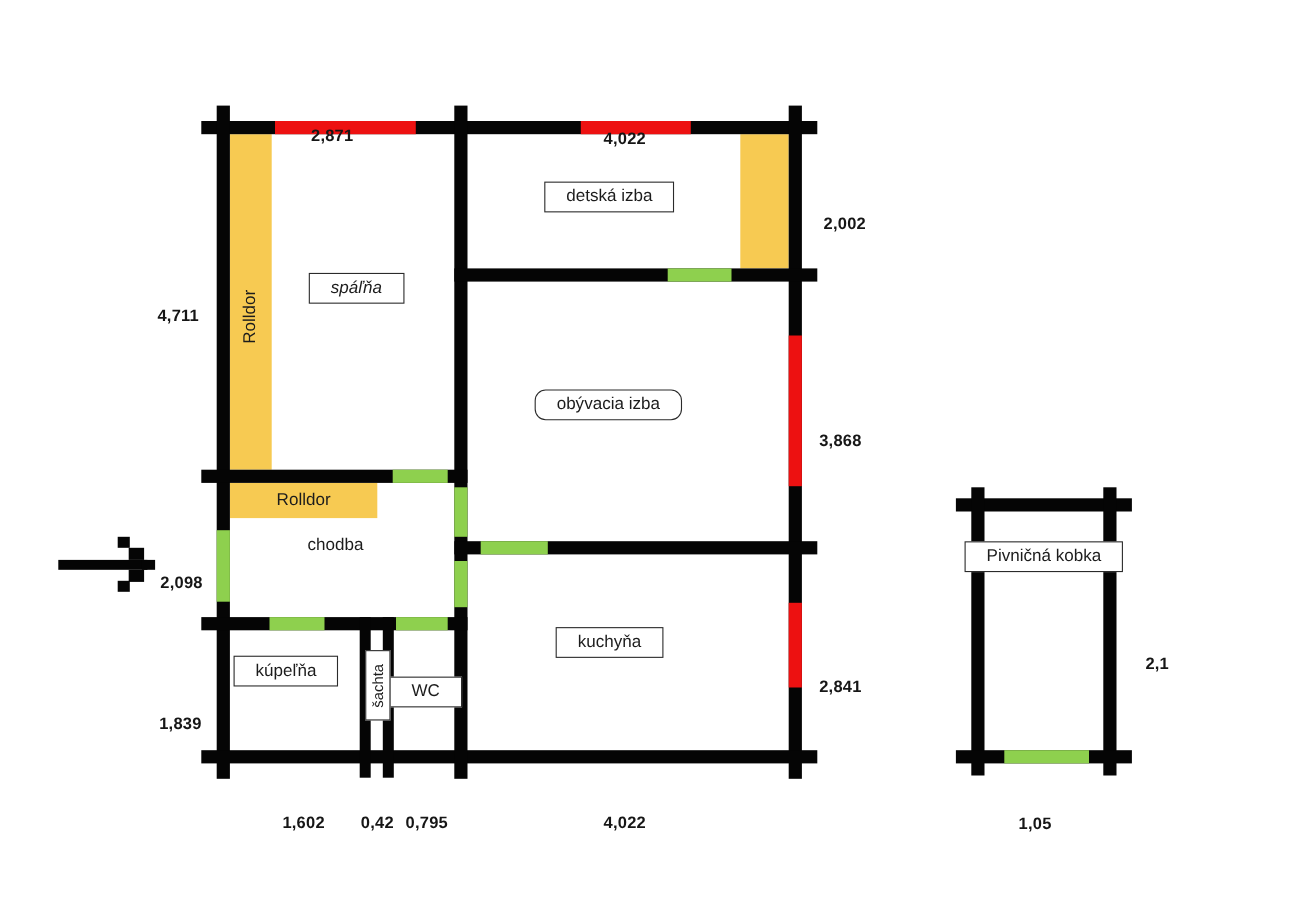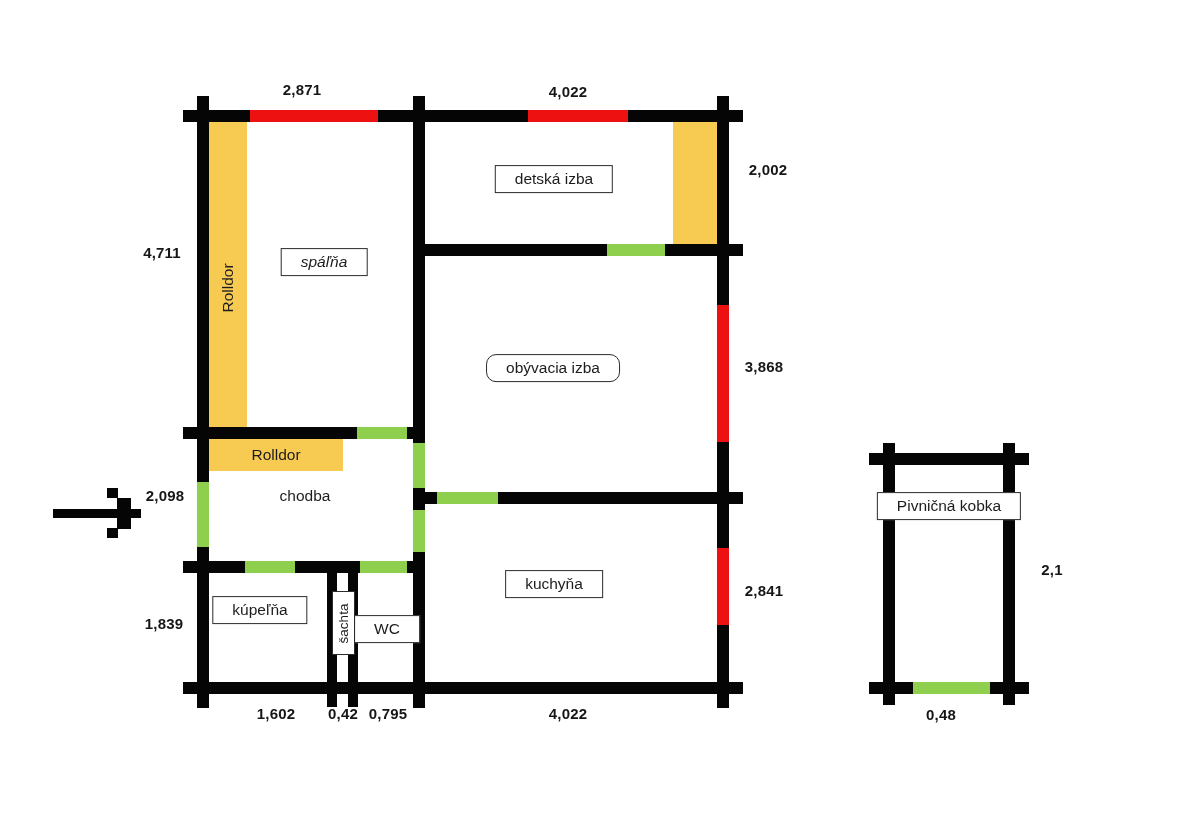--- a/index.html
+++ b/index.html
@@ -18,21 +18,21 @@
     white-space:nowrap;z-index:5;line-height:1.15;
   }
   .plain-label{
     position:absolute;transform:translate(-50%,-50%);
     font-size:15.5px;color:#1c1c1c;white-space:nowrap;z-index:5;
   }
   .plain-label.rot{transform:translate(-50%,-50%) rotate(-90deg);}
   .dim{
     position:absolute;transform:translate(-50%,-50%);
     font-size:15px;font-weight:bold;color:#161616;
-    white-space:nowrap;z-index:5;letter-spacing:0.2px;
+    white-space:nowrap;z-index:5;letter-spacing:0.2px;margin-top:35px;
   }
   .sachta-box{
     position:absolute;left:332px;top:591px;width:21px;height:62px;
     background:#ffffff;border:1.5px solid #2b2b2b;z-index:5;
     display:flex;align-items:center;justify-content:center;
   }
   .sachta-box span{
     transform:rotate(-90deg);font-size:13.5px;color:#1c1c1c;white-space:nowrap;
   }
   .arrow-svg{position:absolute;left:50px;top:485px;z-index:4;}
@@ -99,21 +99,21 @@
   <div class="dim" style="left:768px;top:169px;">2,002</div>
   <div class="dim" style="left:162px;top:252px;">4,711</div>
   <div class="dim" style="left:764px;top:366px;">3,868</div>
   <div class="dim" style="left:165px;top:495px;">2,098</div>
   <div class="dim" style="left:764px;top:590px;">2,841</div>
   <div class="dim" style="left:164px;top:623px;">1,839</div>
   <div class="dim" style="left:276px;top:713px;">1,602</div>
   <div class="dim" style="left:343px;top:713px;">0,42</div>
   <div class="dim" style="left:388px;top:713px;">0,795</div>
   <div class="dim" style="left:568px;top:713px;">4,022</div>
-  <div class="dim" style="left:941px;top:714px;">0,48</div>
+  <div class="dim" style="left:941px;top:714px;">1,05</div>
   <div class="dim" style="left:1052px;top:569px;">2,1</div>
 
   <svg class="arrow-svg" width="96" height="58" viewBox="0 0 96 58">
     <rect x="3" y="24" width="81" height="9" fill="#050505"></rect>
     <rect x="57" y="3" width="11" height="10" fill="#050505"></rect>
     <rect x="67" y="13" width="14" height="11" fill="#050505"></rect>
     <rect x="79" y="24" width="12" height="9" fill="#050505"></rect>
     <rect x="67" y="33" width="14" height="11" fill="#050505"></rect>
     <rect x="57" y="43" width="11" height="10" fill="#050505"></rect>
   </svg>

